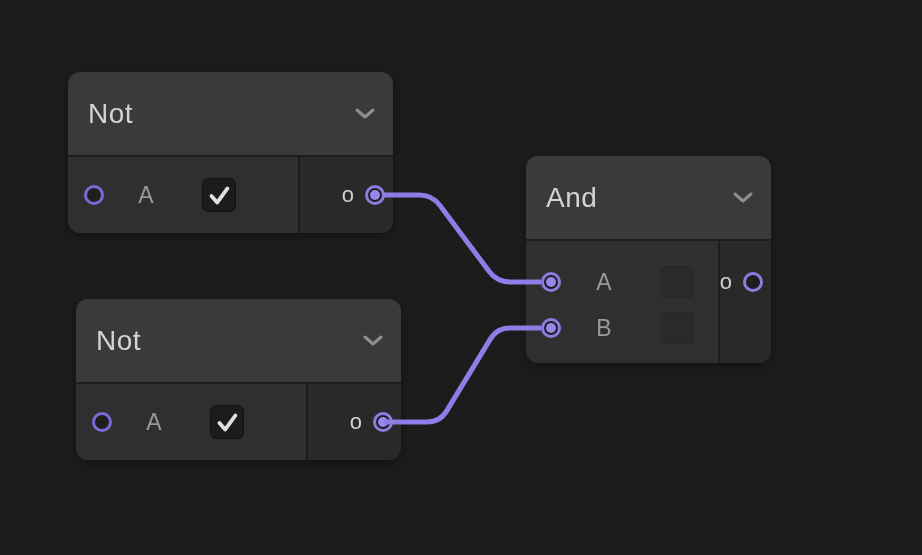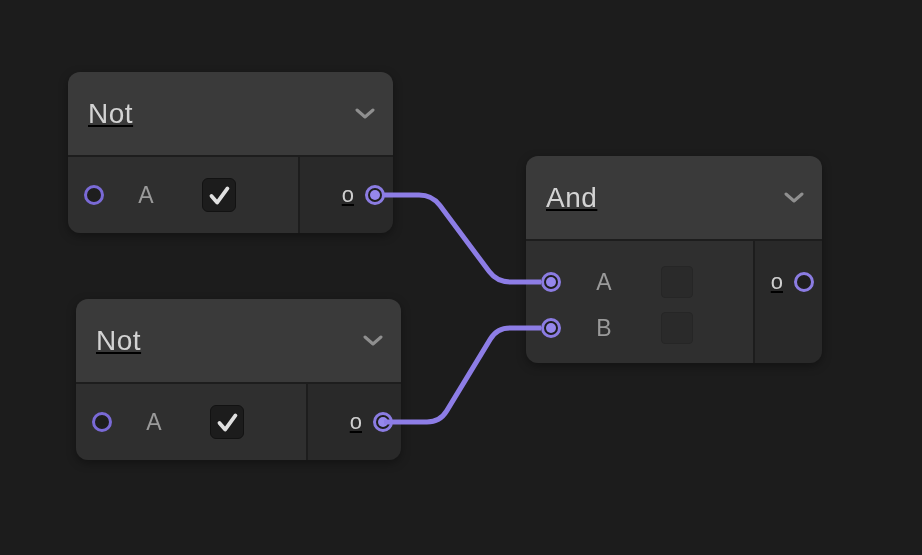--- a/index.html
+++ b/index.html
@@ -15,24 +15,23 @@
     background:#1c1c1c;
   }
   
   .node{
     position:absolute;
     border-radius:12px;
     overflow:hidden;
     display:flex;
     flex-direction:column;
     box-shadow:0 3px 10px rgba(0,0,0,0.35);
-    text-decoration:underline;
   }
   .node-not{width:325px;height:161px;}
-  .node-and{width:296px;height:207px;}
+  .node-and{width:245px;height:207px;}
   .n1{left:68px;top:72px;}
   .n2{left:76px;top:299px;}
   .n3{left:526px;top:156px;}
 
   .node-header{
     height:85px;
     box-sizing:border-box;
     background:#3a3a3a;
     border-bottom:2px solid #1d1d1d;
     display:flex;

